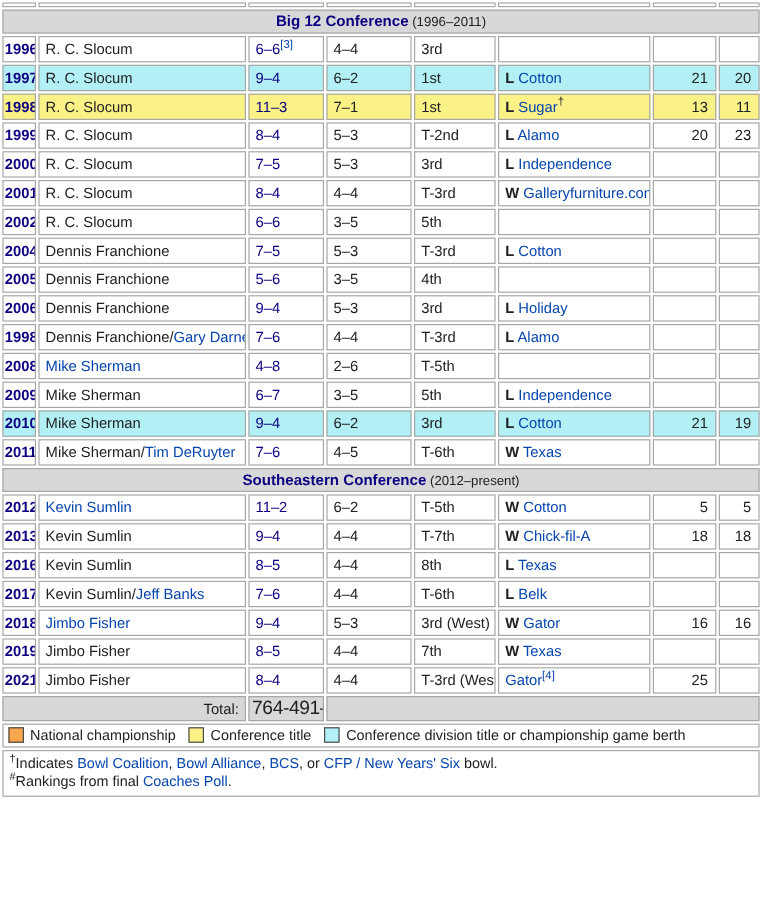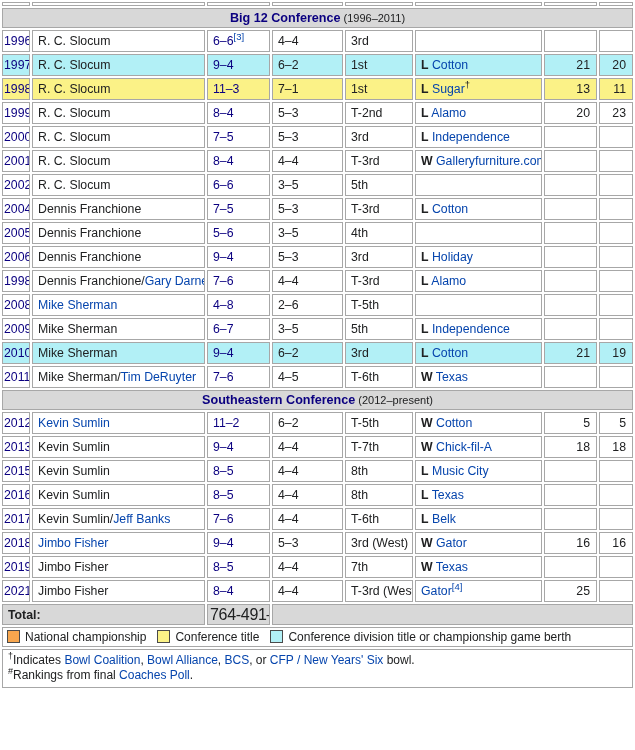--- a/index.html
+++ b/index.html
@@ -17,28 +17,28 @@
   table.seasons{border-collapse:separate;border-spacing:2px;table-layout:fixed;width:635px;}
   td{border:1px solid var(--border);box-sizing:border-box;height:22px;padding:0 5px;
      white-space:nowrap;overflow:hidden;background:#fff;vertical-align:middle;}
   a{text-decoration:none;cursor:pointer;}
   .lk{color:var(--link);}
   .vl{color:var(--visited);}
   sup{font-size:9.5px;line-height:0;}
   b{color:#202122;}
   tr.hl-cyan td{background:var(--cyan);margin-left:21px;}
   tr.hl-yellow td{background:var(--yellow);}
-  td.year-cell{text-align:left;padding:0 1px;}
+  td.year-cell{text-align:left;padding:0 1px;font-weight:bold;}
   td.rank-cell{text-align:right;padding:0 6px 0 2px;}
   td.sec-hdr{background:var(--hdrbg);text-align:center;height:20px;}
   td.sec-hdr a{font-weight:bold;font-size:12.6px;}
   .period{font-size:11px;color:#202122;margin-left:3px;}
   tr.sliver td{height:4px;padding:0;}
   tr.total-row td{background:var(--hdrbg);height:21px;}
-  td.total-head{text-align:left;font-weight:bold;margin-top:24px;}
+  td.total-head{text-align:right;font-weight:normal;margin-top:24px;}
   td.total-rec{font-size:16px;padding:0 2px;letter-spacing:-0.3px;}
   td.legend-cell{height:19px;padding:2px 4px;}
   .legend-item{display:inline-block;margin-right:11px;font-size:12px;}
   .swatch{display:inline-block;width:13px;height:13px;border:1px solid #4a4a4a;
           vertical-align:-2px;margin-right:5px;box-sizing:border-box;}
   td.fn-cell{height:auto;white-space:normal;padding:3px 5px 4px 5px;font-size:12px;}
   .fn-line{line-height:15px;}
   .fn-line sup{font-size:9px;}
 </style>
 </head>
@@ -243,30 +243,20 @@
           <td class="year-cell"><a class="vl">2013</a></td>
           <td class="coach-cell"><span>Kevin Sumlin</span></td>
           <td class="rec-cell"><a class="vl">9–4</a></td>
           <td class="rec-cell">4–4</td>
           <td class="standing-cell">T-7th</td>
           <td class="bowl-cell"><b>W</b> <a class="lk">Chick-fil-A</a></td>
           <td class="rank-cell">18</td>
           <td class="rank-cell">18</td>
         </tr>
         <tr>
-          <td class="year-cell"><a class="vl">2015</a></td>
-          <td class="coach-cell"><span>Kevin Sumlin</span></td>
-          <td class="rec-cell"><a class="vl">8–5</a></td>
-          <td class="rec-cell">4–4</td>
-          <td class="standing-cell">8th</td>
-          <td class="bowl-cell"><b>L</b> <a class="lk">Music City</a></td>
-          <td class="rank-cell"></td>
-          <td class="rank-cell"></td>
-        </tr>
-        <tr>
           <td class="year-cell"><a class="vl">2016</a></td>
           <td class="coach-cell"><span>Kevin Sumlin</span></td>
           <td class="rec-cell"><a class="vl">8–5</a></td>
           <td class="rec-cell">4–4</td>
           <td class="standing-cell">8th</td>
           <td class="bowl-cell"><b>L</b> <a class="lk">Texas</a></td>
           <td class="rank-cell"></td>
           <td class="rank-cell"></td>
         </tr>
         <tr>

